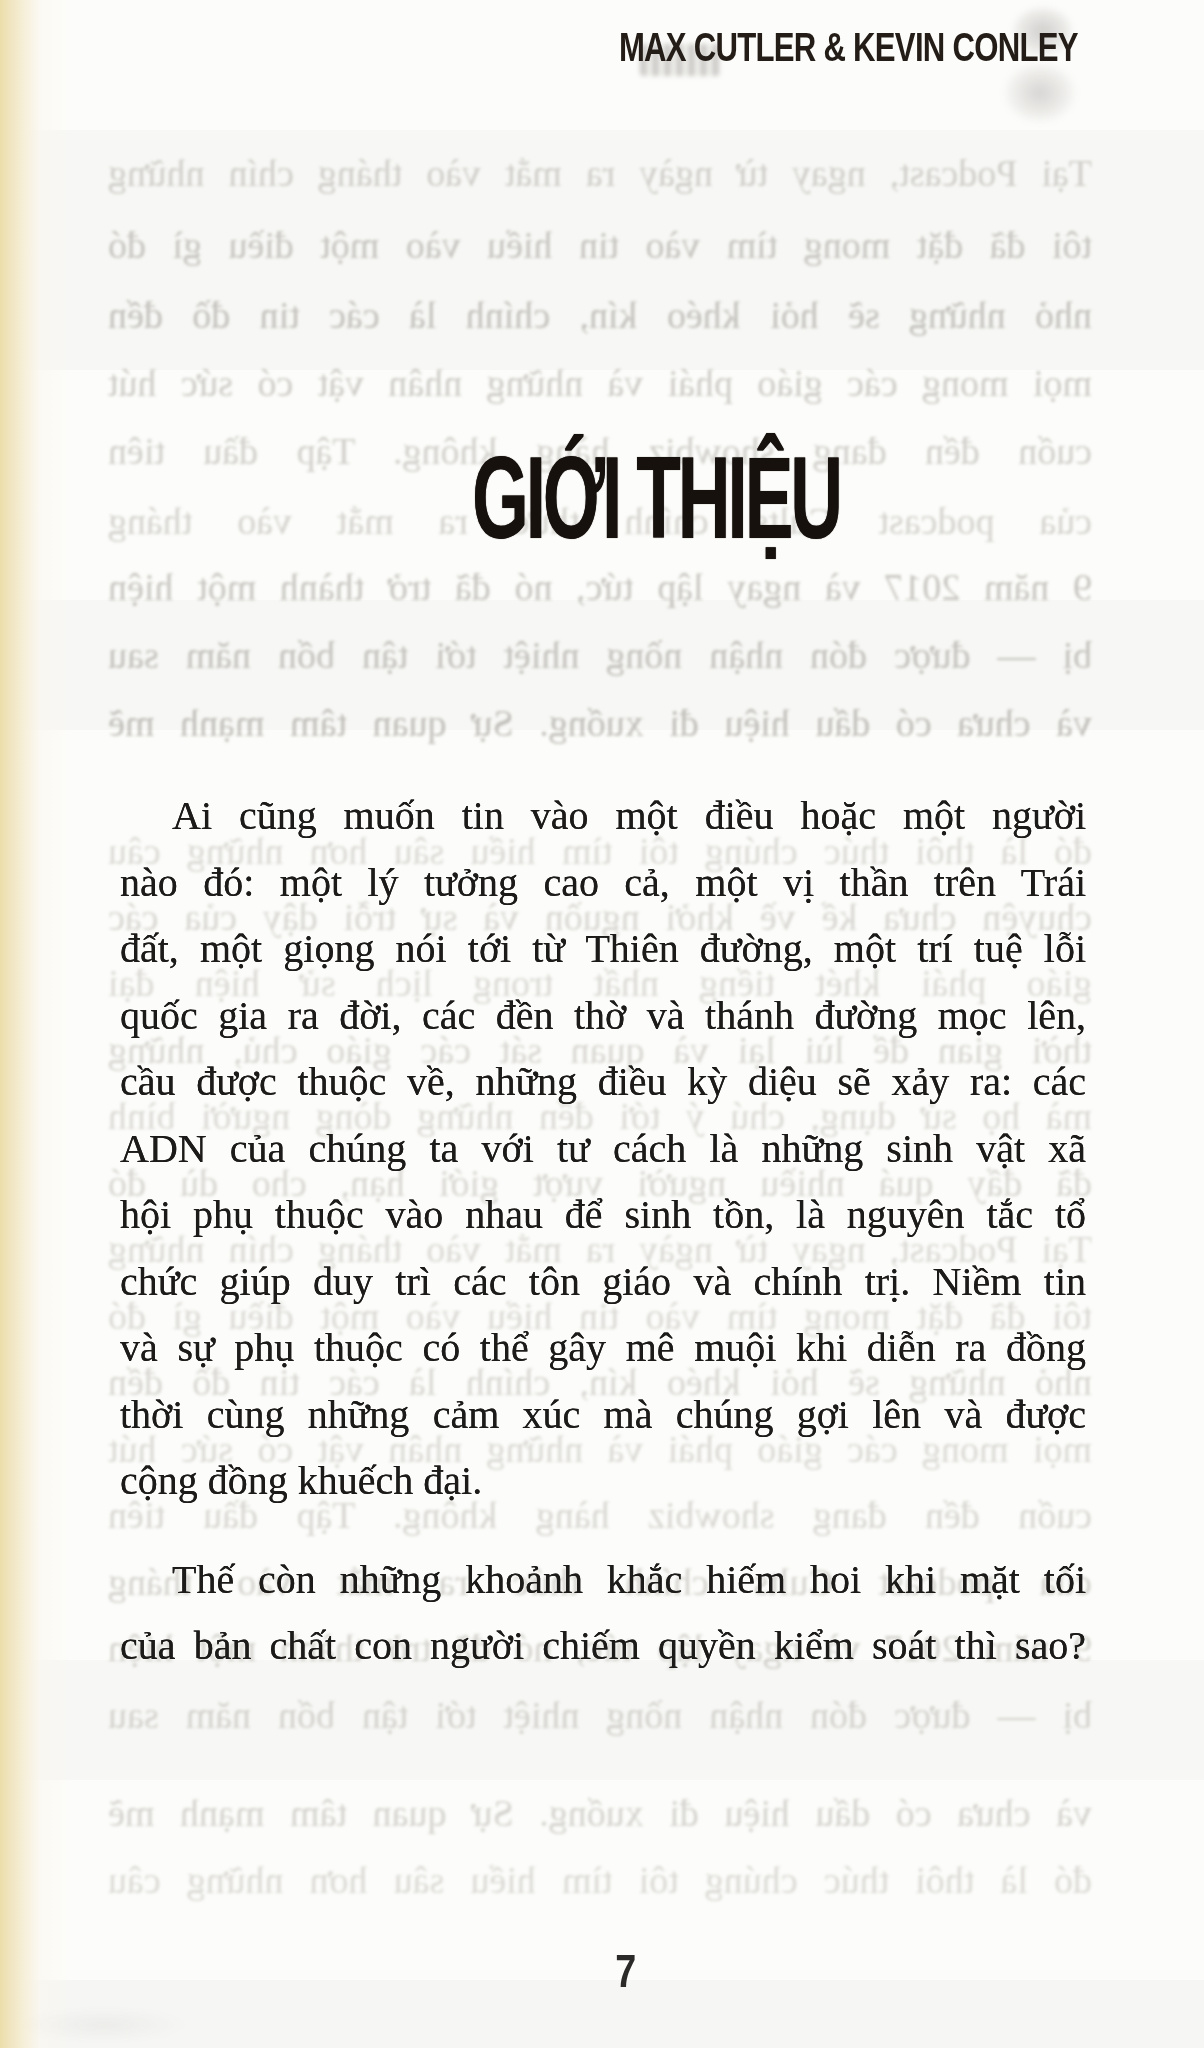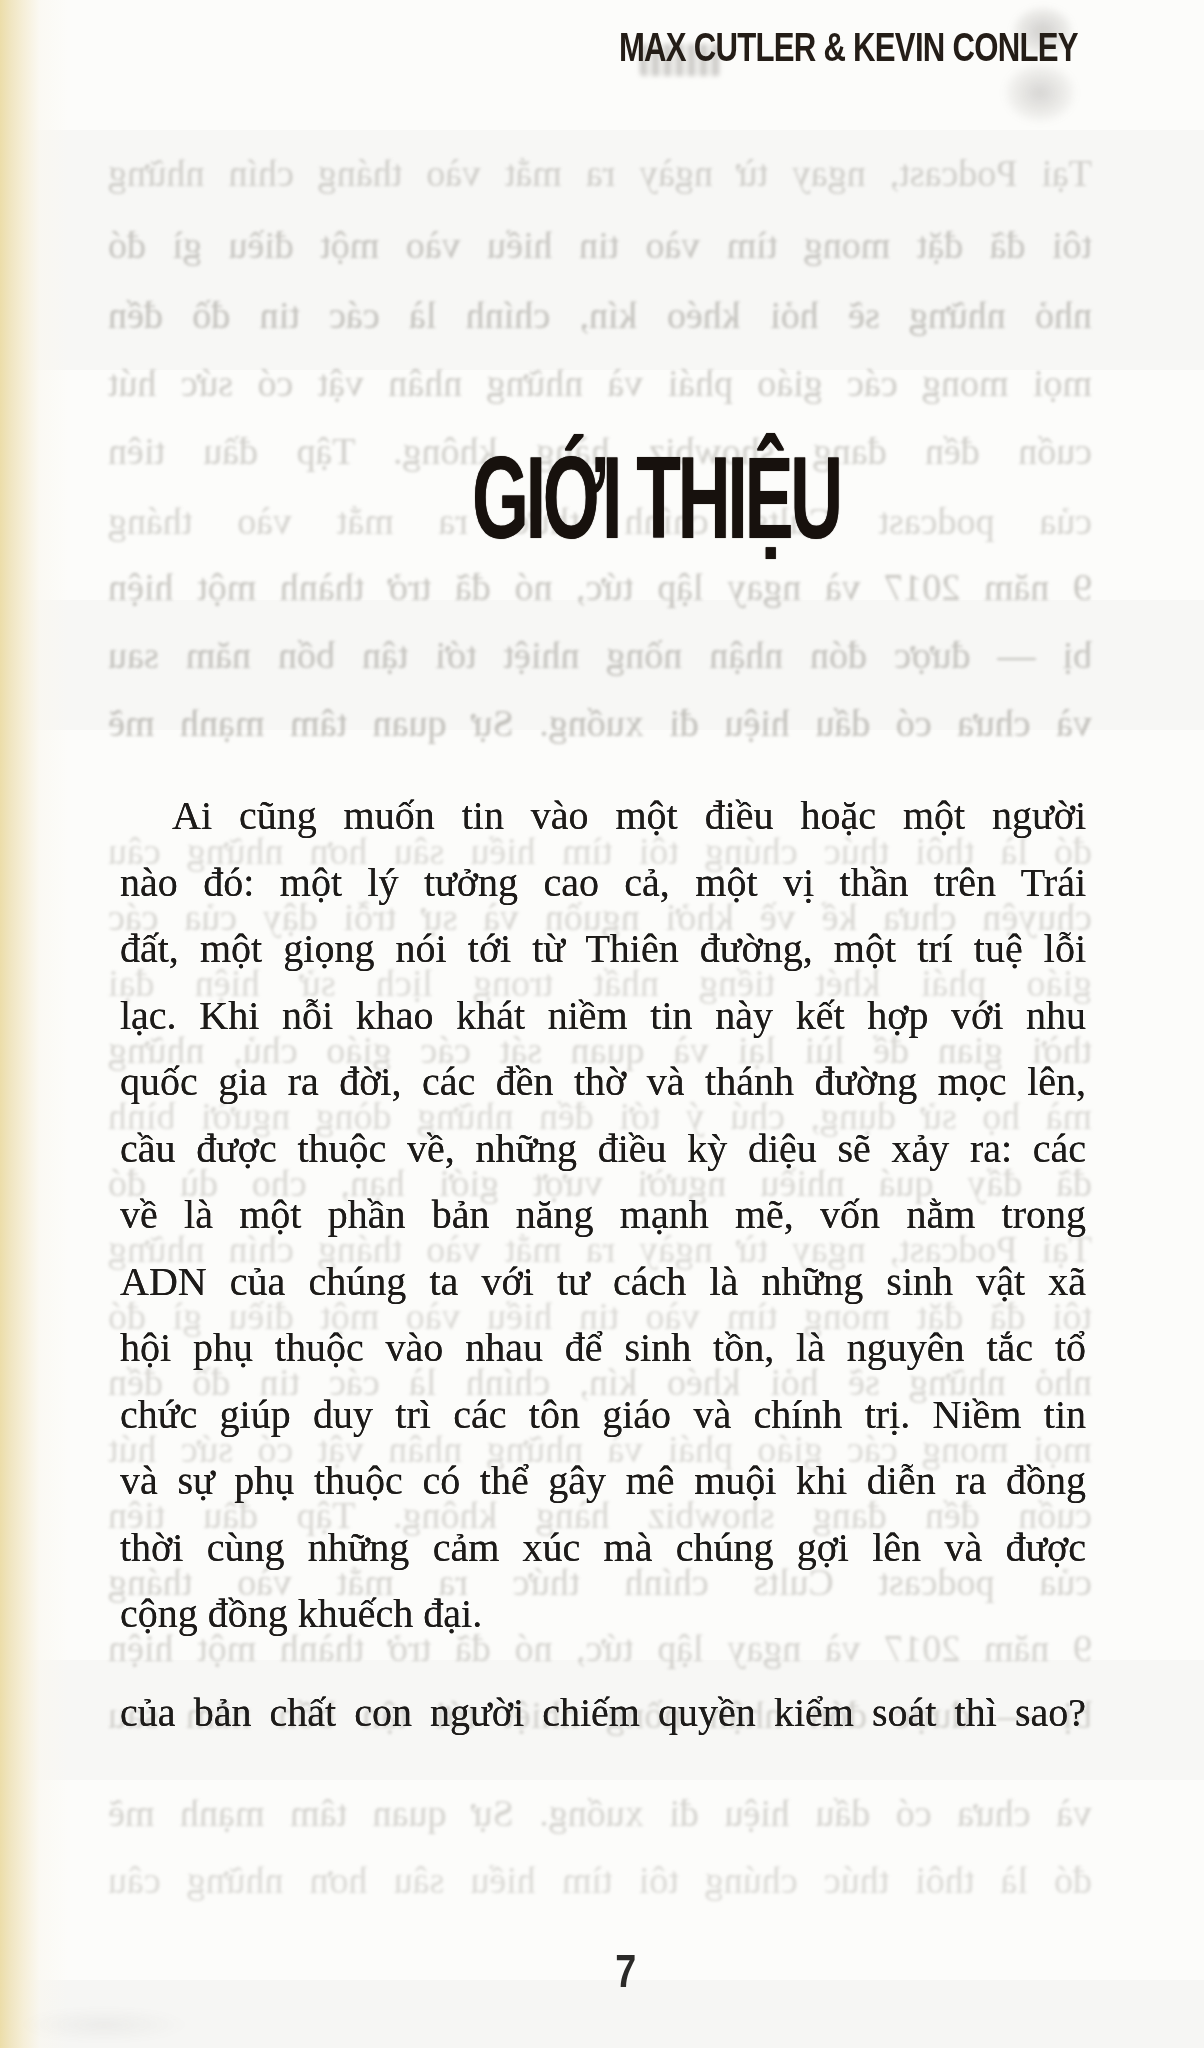--- a/index.html
+++ b/index.html
@@ -137,32 +137,31 @@
 
   <div class="title-row">
     <span class="title-inner">GIỚI THIỆU</span>
   </div>
 
   <div class="body-col">
       <div class="para">
         <div class="bline indent">Ai cũng muốn tin vào một điều hoặc một người</div>
         <div class="bline">nào đó: một lý tưởng cao cả, một vị thần trên Trái</div>
         <div class="bline">đất, một giọng nói tới từ Thiên đường, một trí tuệ lỗi</div>
-        <div class="bline">lạc. Khi nỗi khao khát niềm tin này kết hợp với nhu</div>
         <div class="bline">quốc gia ra đời, các đền thờ và thánh đường mọc lên,</div>
         <div class="bline">cầu được thuộc về, những điều kỳ diệu sẽ xảy ra: các</div>
-        <div class="bline">về là một phần bản năng mạnh mẽ, vốn nằm trong</div>
         <div class="bline">ADN của chúng ta với tư cách là những sinh vật xã</div>
         <div class="bline">hội phụ thuộc vào nhau để sinh tồn, là nguyên tắc tổ</div>
         <div class="bline">chức giúp duy trì các tôn giáo và chính trị. Niềm tin</div>
         <div class="bline">và sự phụ thuộc có thể gây mê muội khi diễn ra đồng</div>
         <div class="bline">thời cùng những cảm xúc mà chúng gợi lên và được</div>
         <div class="bline lastleft">cộng đồng khuếch đại.</div>
       </div>
       <div class="para">
+        <div class="bline indent">Thế còn những khoảnh khắc hiếm hoi khi mặt tối</div>
         <div class="bline">của bản chất con người chiếm quyền kiểm soát thì sao?</div>
       </div>
     </div>
 
   <div class="page-number">
     <span>7</span>
   </div>
 
   <div class="corner-mottle"></div>
 </div>

